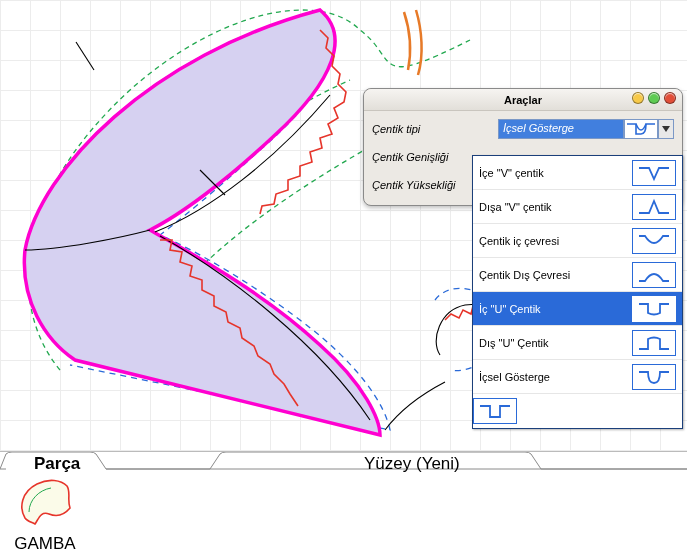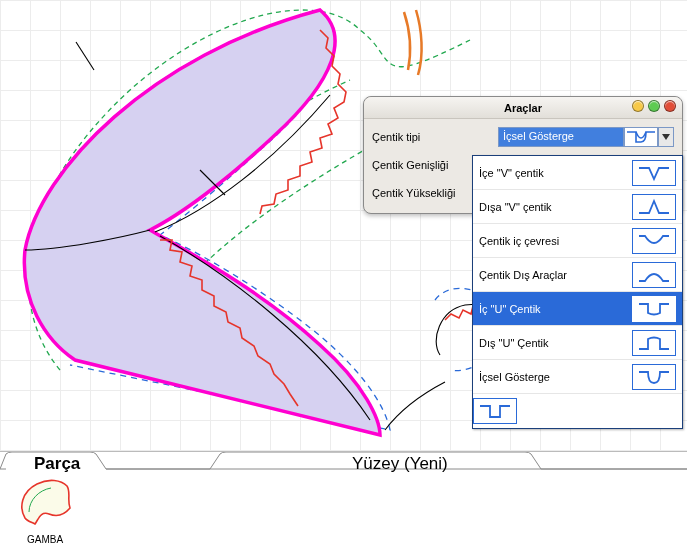--- a/index.html
+++ b/index.html
@@ -59,29 +59,29 @@
     height: 58px;
     display:flex;
     align-items:center;
     justify-content:center;
     background:#fff;
   }
   .part.selected .part-thumb {
     border: 2px solid #1a1a1a;
   }
   .part-label {
-    font-size: 10px;
+    font-size: 17px;
     margin-top: 2px;
     text-align:center;
   }
   
   .tools-panel {
     position: absolute;
     left: 363px;
-    top: 96px;
+    top: 88px;
     width: 320px;
     background: #ece9e4;
     border: 1px solid #8a8a8a;
     border-radius: 8px;
     box-shadow: 0 2px 4px rgba(0,0,0,.25);
   }
   .tp-titlebar {
     height: 22px;
     background: linear-gradient(#f6f4f1, #e2dfd9);
     border-bottom: 1px solid #c9c5be;
@@ -96,20 +96,21 @@
     position:absolute; right:6px; top:3px; display:flex; gap:4px;
   }
   .light { width:12px; height:12px; border-radius:50%; border:1px solid rgba(0,0,0,.4); box-shadow: inset 0 1px 1px rgba(255,255,255,.7);}
   .light.y{background:#f7c948;} .light.g{background:#5ecb52;} .light.r{background:#e24e38;}
   .tp-body { padding:4px 2px 6px 2px; }
   .tp-row {
     display:flex;
     align-items:center;
     height: 28px;
     padding: 0 6px;
+    font-style: italic;
   }
   .tp-row .label { flex:1; }
   .combo {
     display:flex;
     align-items:center;
     width: 176px;
     height: 22px;
   }
   .combo-field {
     flex:1;
@@ -222,21 +223,21 @@
 <div class="bottom-bar">
   <div class="tab-strip">
     <svg width="687" height="18">
       <path d="M0,17 L6,2 Q8,0 12,0 L90,0 Q94,0 96,2 L106,17" fill="#fff" stroke="#8a8a8a" stroke-width="1"></path>
       <path d="M106,17 L210,17 L220,2 Q222,0 226,0 L525,0 Q529,0 531,2 L541,17 L687,17" fill="none" stroke="#8a8a8a" stroke-width="1"></path>
       <line x1="0" y1="17" x2="6" y2="17" stroke="#8a8a8a"></line>
       <line x1="106" y1="17" x2="687" y2="17" stroke="#8a8a8a"></line>
     </svg>
     <div class="tab-labels">
       <span class="tab-label" style="left:34px; font-weight:bold;">Parça</span>
-      <span class="tab-label" style="left:352px;text-align:center;">Yüzey (Yeni)</span>
+      <span class="tab-label" style="left:364px;text-align:center;">Yüzey (Yeni)</span>
     </div>
   </div>
   <div class="parts">
     <div class="part">
       <div class="part-thumb">
         <svg width="60" height="50" viewBox="0 0 60 50">
           <path d="M10,40 C4,30 6,14 22,6 C34,0 46,2 52,8 C56,14 52,22 55,30 C50,36 44,40 34,36 C26,33 24,40 20,46 C16,44 12,43 10,40 Z" fill="#fbfbe9" stroke="#e6352b" stroke-width="1.6"></path>
           <path d="M14,34 C14,22 24,12 36,10" fill="none" stroke="#22a84f" stroke-width="1"></path>
         </svg>
       </div>
@@ -300,21 +301,21 @@
     </div>
     <div class="dd-item">
       <div class="dd-label">Çentik iç çevresi</div>
       <div class="dd-swatch">
         <svg width="34" height="18" viewBox="0 0 34 18">
           <path d="M2,4 L8,4 Q17,18 26,4 L32,4" stroke="#2a6ad8" stroke-width="1.8" fill="none"></path>
         </svg>
       </div>
     </div>
     <div class="dd-item">
-      <div class="dd-label">Çentik Dış Araçlar</div>
+      <div class="dd-label">Çentik Dış Çevresi</div>
       <div class="dd-swatch">
         <svg width="34" height="18" viewBox="0 0 34 18">
           <path d="M2,15 L8,15 Q17,1 26,15 L32,15" stroke="#2a6ad8" stroke-width="1.8" fill="none"></path>
         </svg>
       </div>
     </div>
     <div class="dd-item selected">
       <div class="dd-label">İç "U" Çentik</div>
       <div class="dd-swatch">
         <svg width="34" height="18" viewBox="0 0 34 18">

